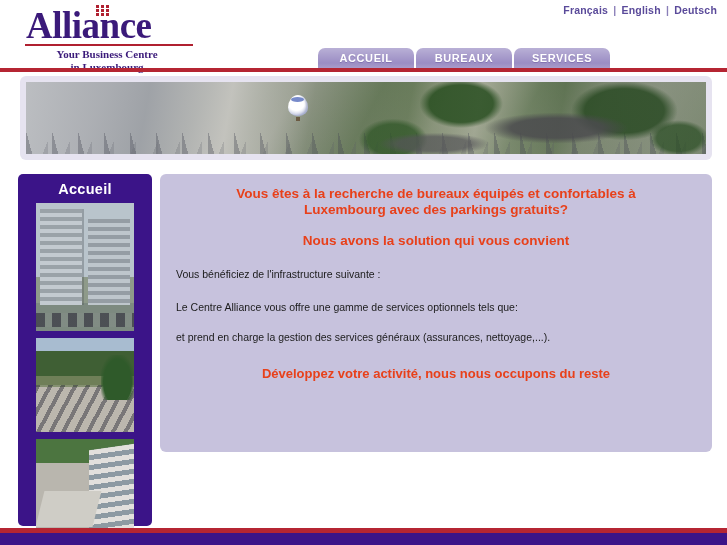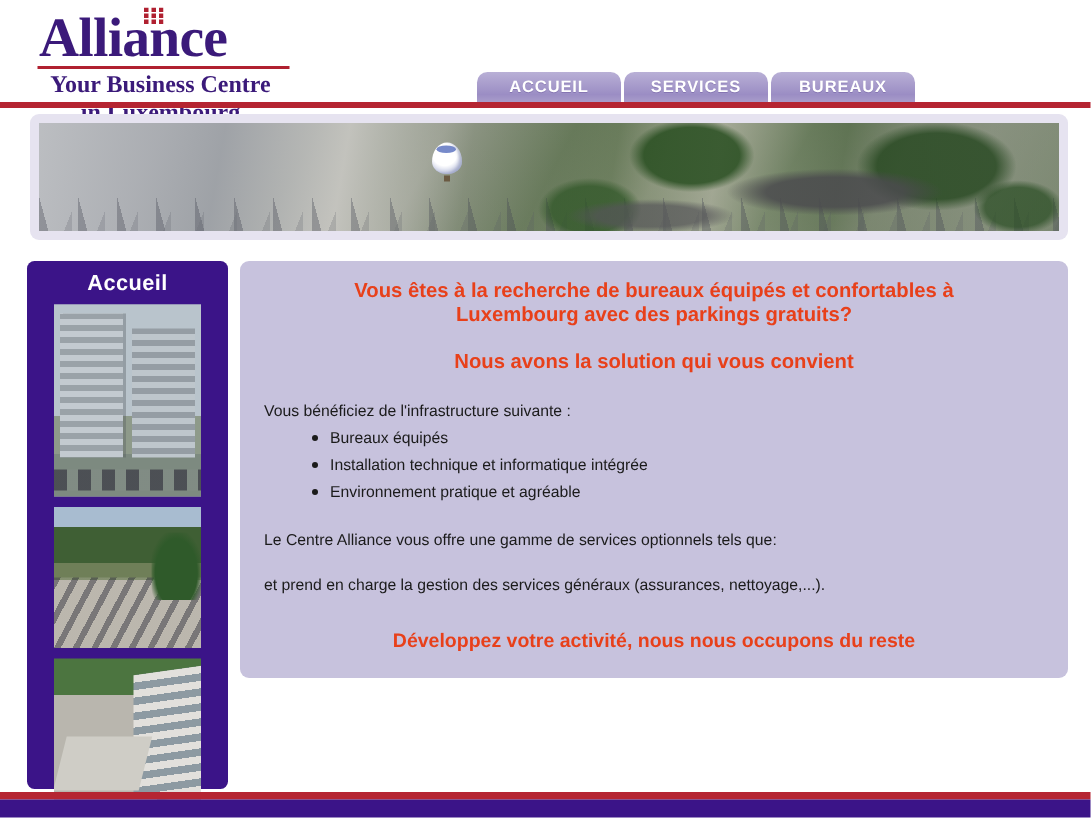--- a/index.html
+++ b/index.html
@@ -66,21 +66,21 @@
     height: 11px;
   }
   #logo-rule {
     width: 168px;
     height: 2px;
     background: #b02030;
     margin: 1px 0 2px 3px;
   }
   #logo-tagline {
     font-family: "Liberation Serif", serif;
-    font-size: 16px;
+    font-size: 11px;
     font-weight: bold;
     color: #3b1a7a;
     line-height: 1.15;
     width: 170px;
   }
 
   #nav {
     position: absolute;
     left: 318px;
     top: 48px;
@@ -383,20 +383,27 @@
   #footer-purple {
     height: 12px;
     background: #3b1488;
   }
 </style>
 </head>
 <body>
 
 <div id="header">
 
+  <div id="lang-bar">
+    <span class="lang-link">Français</span>
+    <span class="lang-sep">|</span>
+    <span class="lang-link">English</span>
+    <span class="lang-sep">|</span>
+    <span class="lang-link">Deutsch</span>
+  </div>
 
   <div id="logo">
     <div id="logo-word">Alliance</div>
     <svg id="logo-grid" viewBox="0 0 13 11">
       <g fill="#b02030">
         <rect x="0" y="0" width="3" height="3"></rect>
           <rect x="5" y="0" width="3" height="3"></rect>
           <rect x="10" y="0" width="3" height="3"></rect>
         <rect x="0" y="4" width="3" height="3"></rect>
           <rect x="5" y="4" width="3" height="3"></rect>
@@ -408,22 +415,22 @@
     </svg>
     <div id="logo-rule"></div>
     <div id="logo-tagline">
       <div>Your Business Centre</div>
       <div>in Luxembourg</div>
     </div>
   </div>
 
   <div id="nav">
     <div class="nav-btn">ACCUEIL</div>
+    <div class="nav-btn">BUREAUX</div>
     <div class="nav-btn">SERVICES</div>
-    <div class="nav-btn">BUREAUX</div>
   </div>
 
   <div id="header-rule"></div>
 </div>
 
 <div id="banner-wrap">
   <div id="banner-photo">
     <div class="layer bp-base"></div>
     <div class="layer bp-city"></div>
     <div class="layer bp-roofs"></div>
@@ -451,25 +458,20 @@
 
     <div class="head-red">
       <div>Vous êtes à la recherche de bureaux équipés et confortables à</div>
       <div>Luxembourg avec des parkings gratuits?</div>
     </div>
 
     <div class="head-red second">Nous avons la solution qui vous convient</div>
 
 
     <div class="para">Vous bénéficiez de l'infrastructure suivante :</div>
-    <ul class="bullets">
-      <li>Bureaux équipés</li>
-      <li>Installation technique et informatique intégrée</li>
-      <li>Environnement pratique et agréable</li>
-    </ul>
 
     <div class="para">Le Centre Alliance vous offre une gamme de services optionnels tels que:</div>
 
     <div class="para tight">et prend en charge la gestion des services généraux (assurances, nettoyage,...).</div>
 
     <div class="head-red closing">Développez votre activité, nous nous occupons du reste</div>
   </div>
 </div>
 
 <div id="footer">

